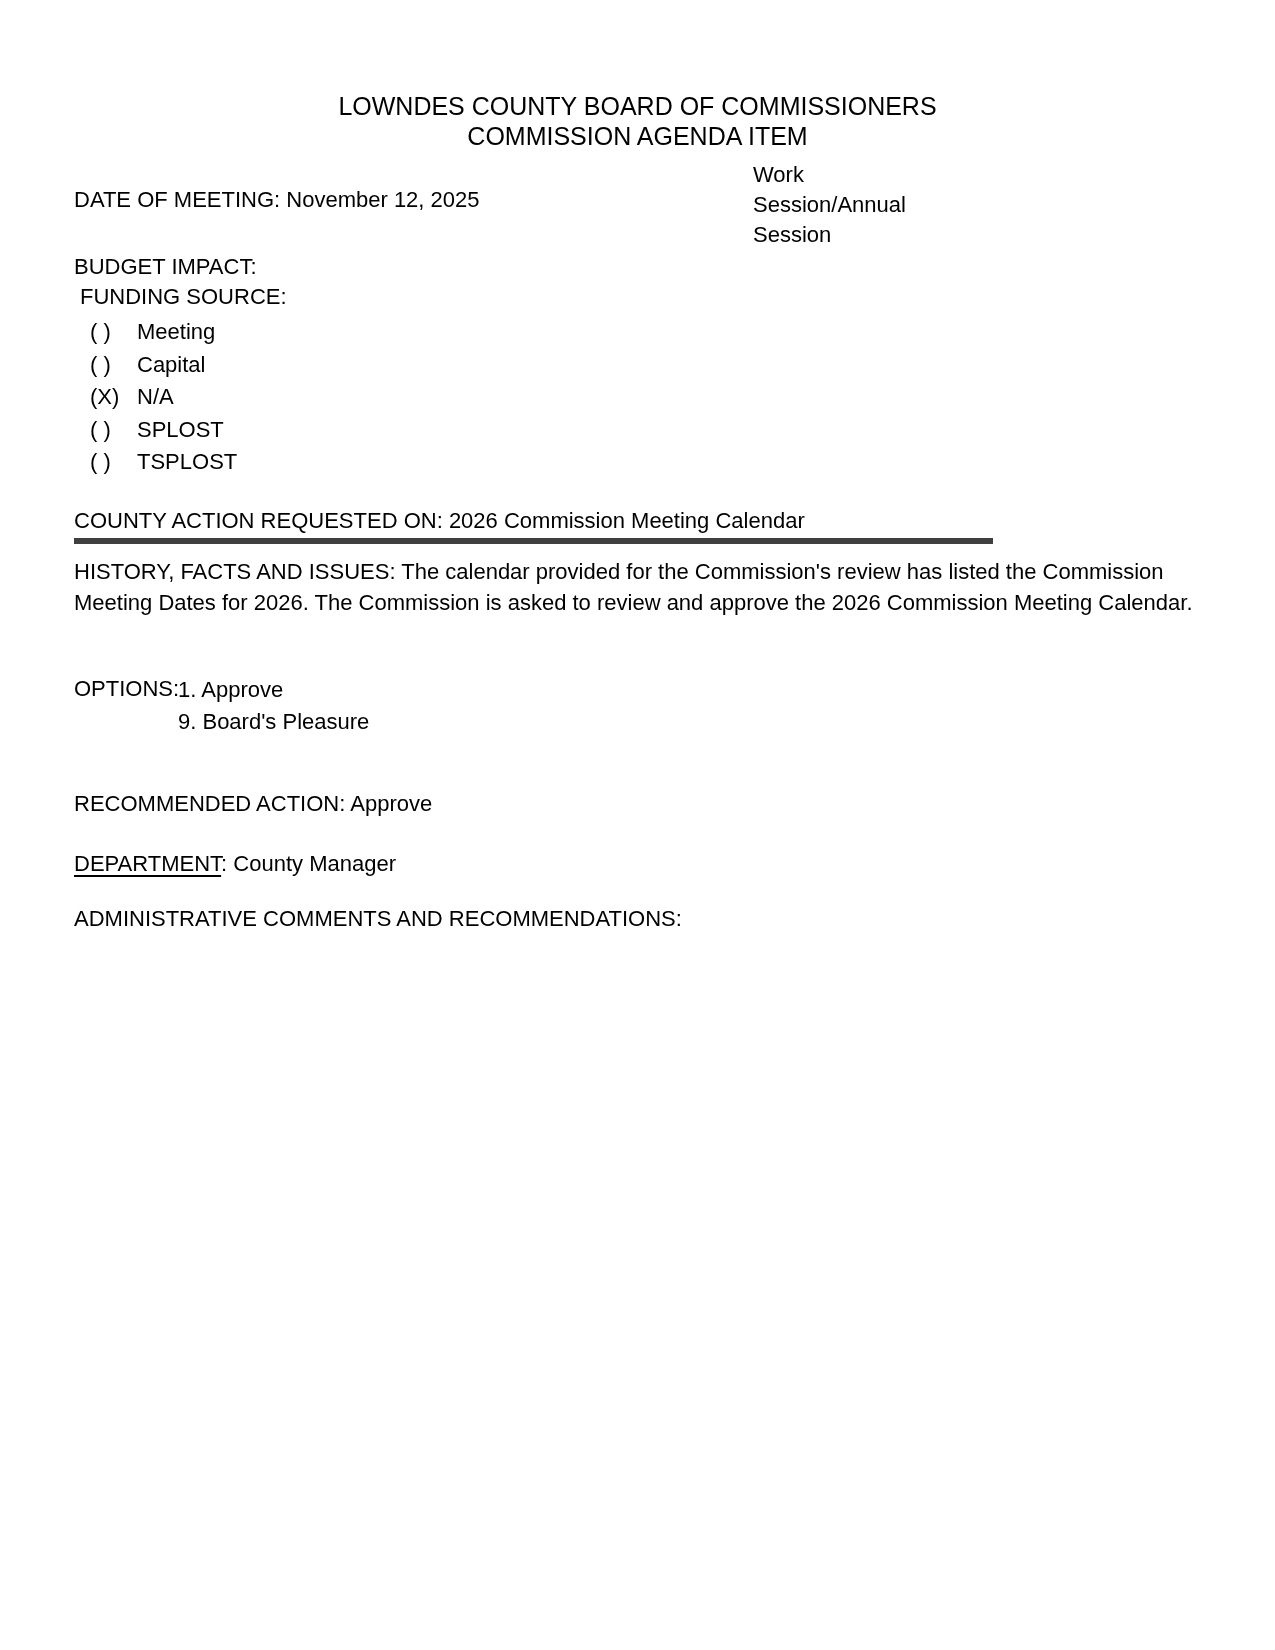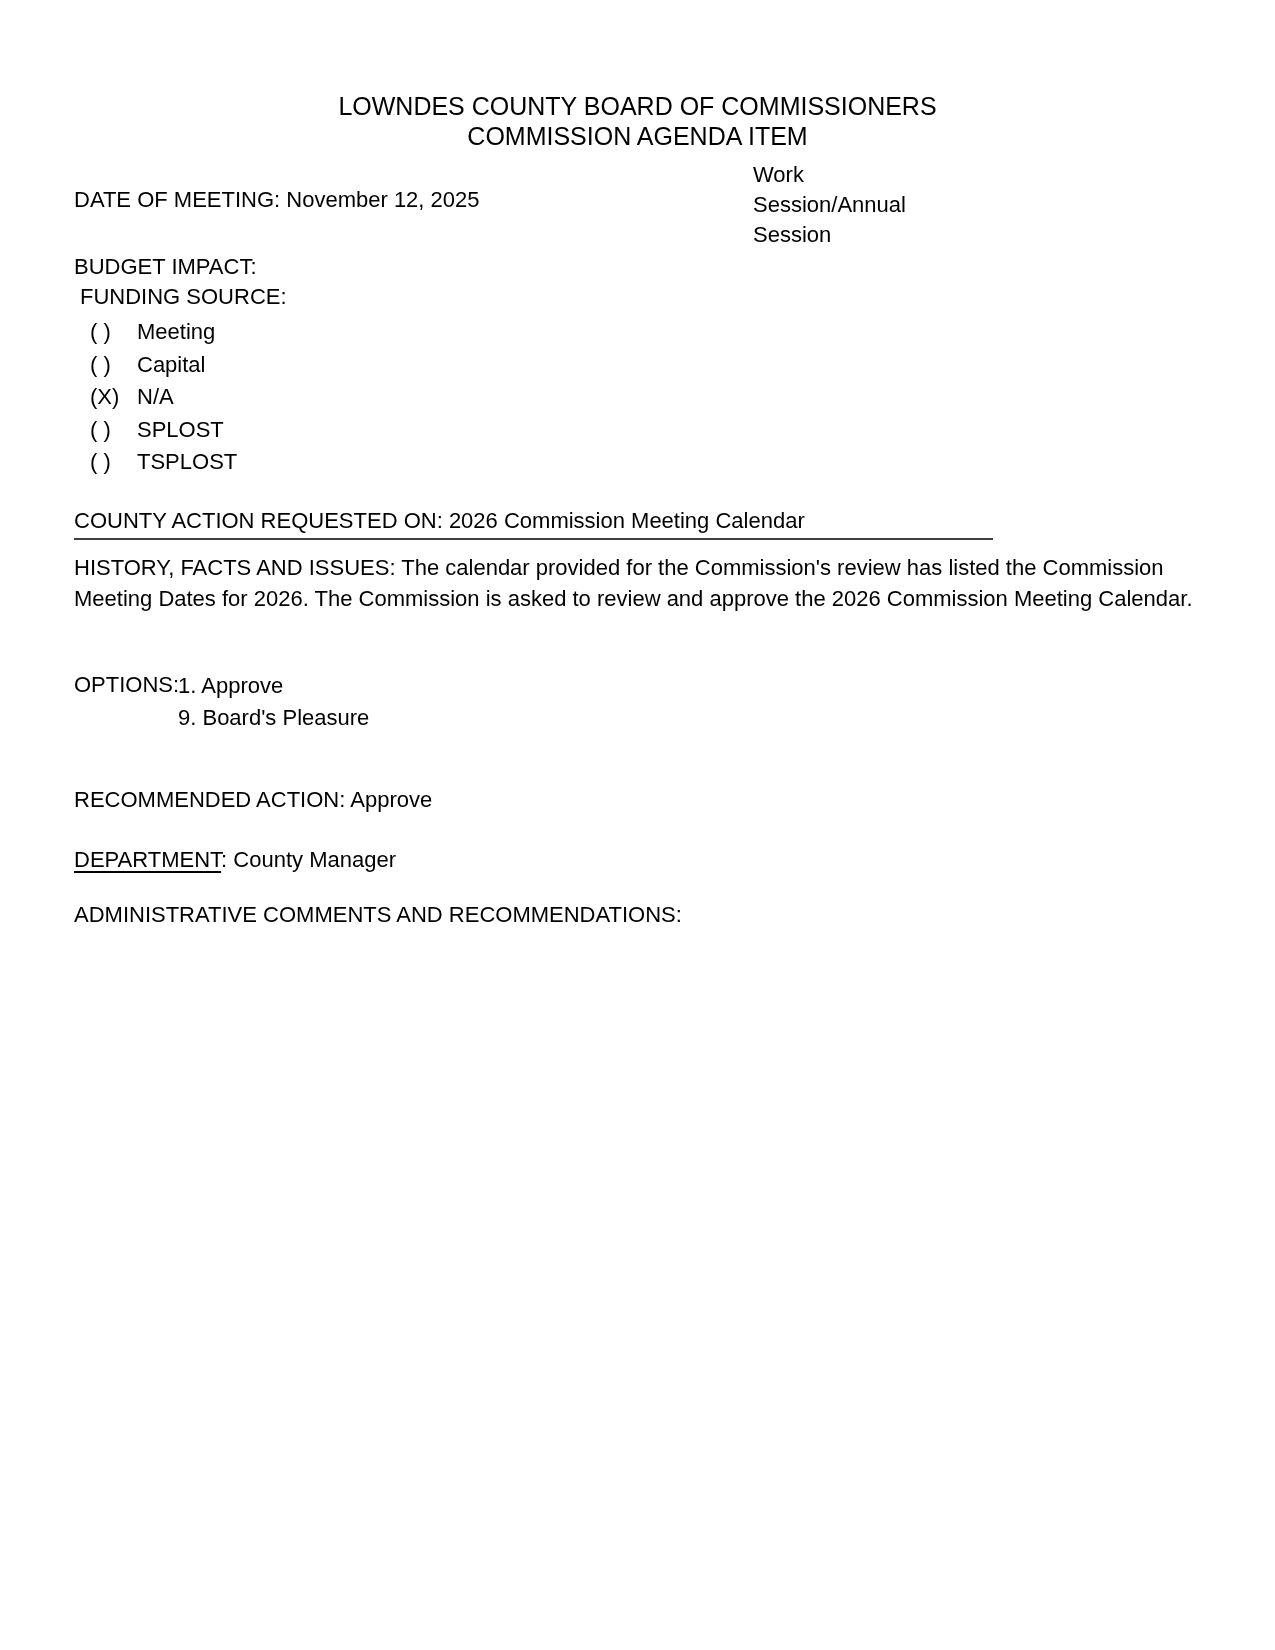--- a/index.html
+++ b/index.html
@@ -57,21 +57,21 @@
     display: flex;
     line-height: 32.5px;
   }
   .funding-item .marker {
     width: 47px;
     flex: 0 0 47px;
   }
   .county-action-row {
     margin-top: 27px;
     width: 919px;
-    border-bottom: 2px solid #404040;
+    border-bottom: 6px solid #404040;
     padding-bottom: 2px;
     white-space: nowrap;
     box-sizing: border-box;
   }
   .history-paragraph {
     margin-top: 12px;
     width: 1127px;
     line-height: 31px;
     white-space: normal;
   }

